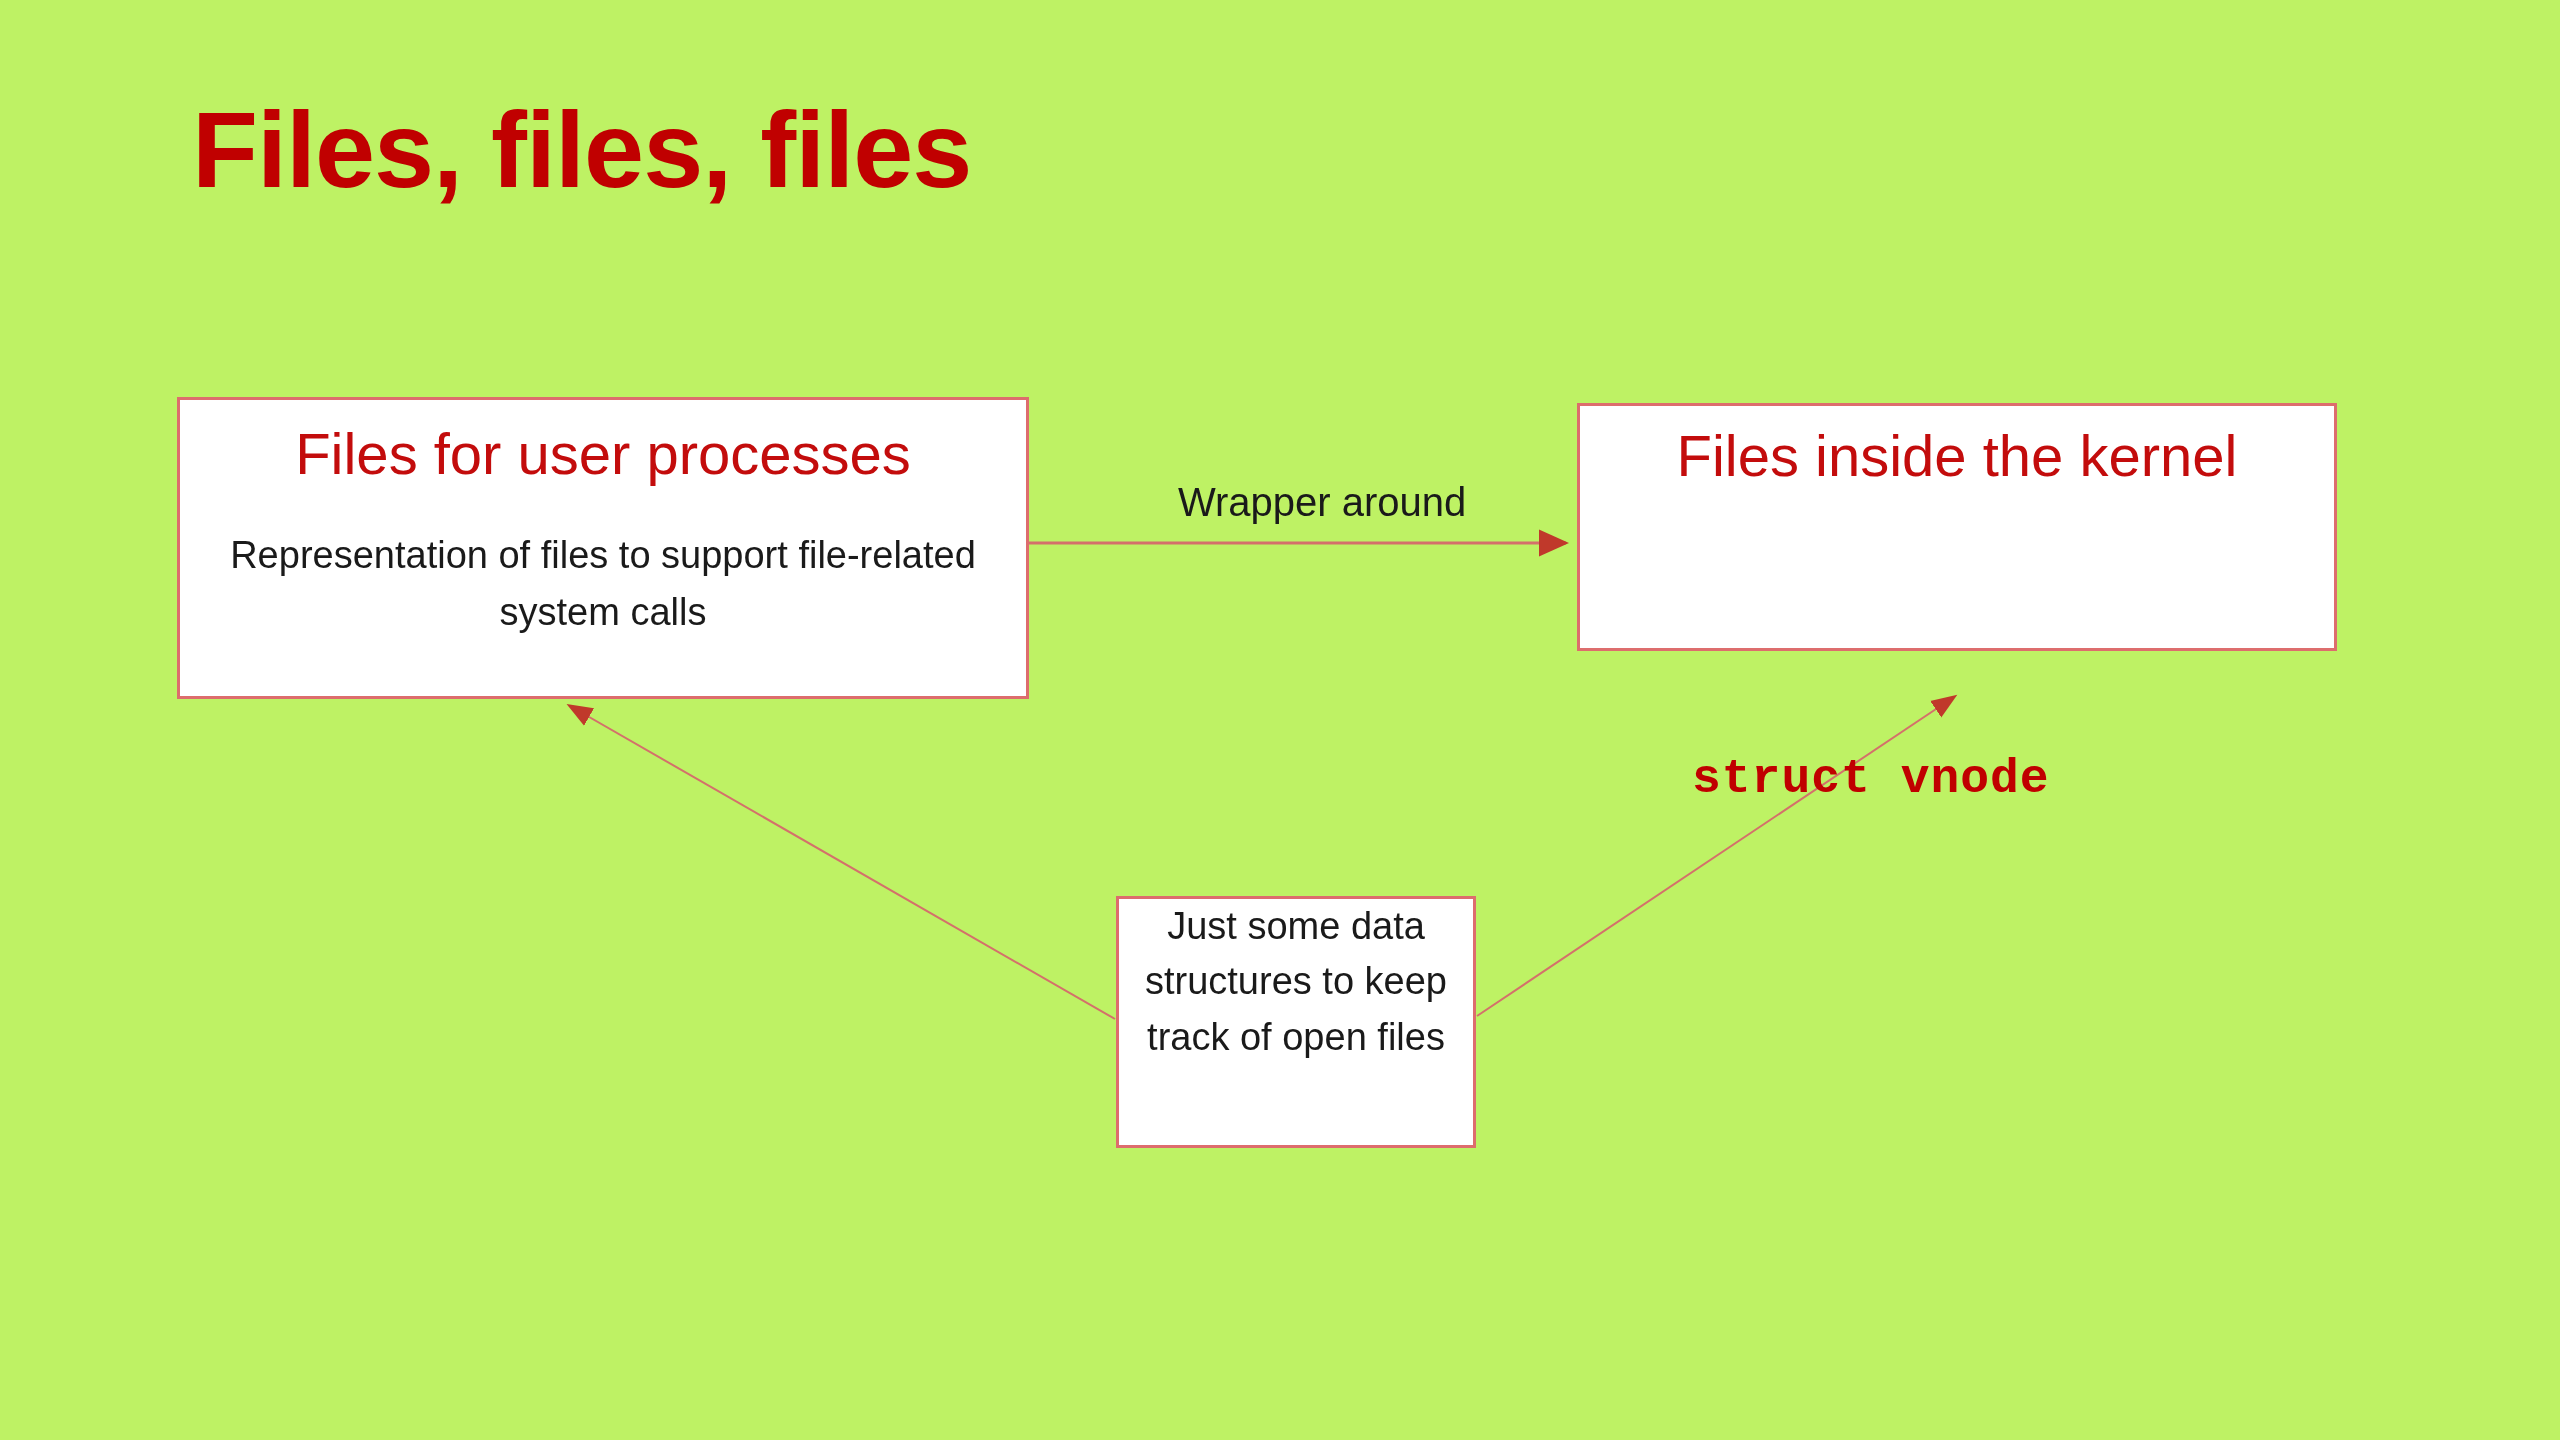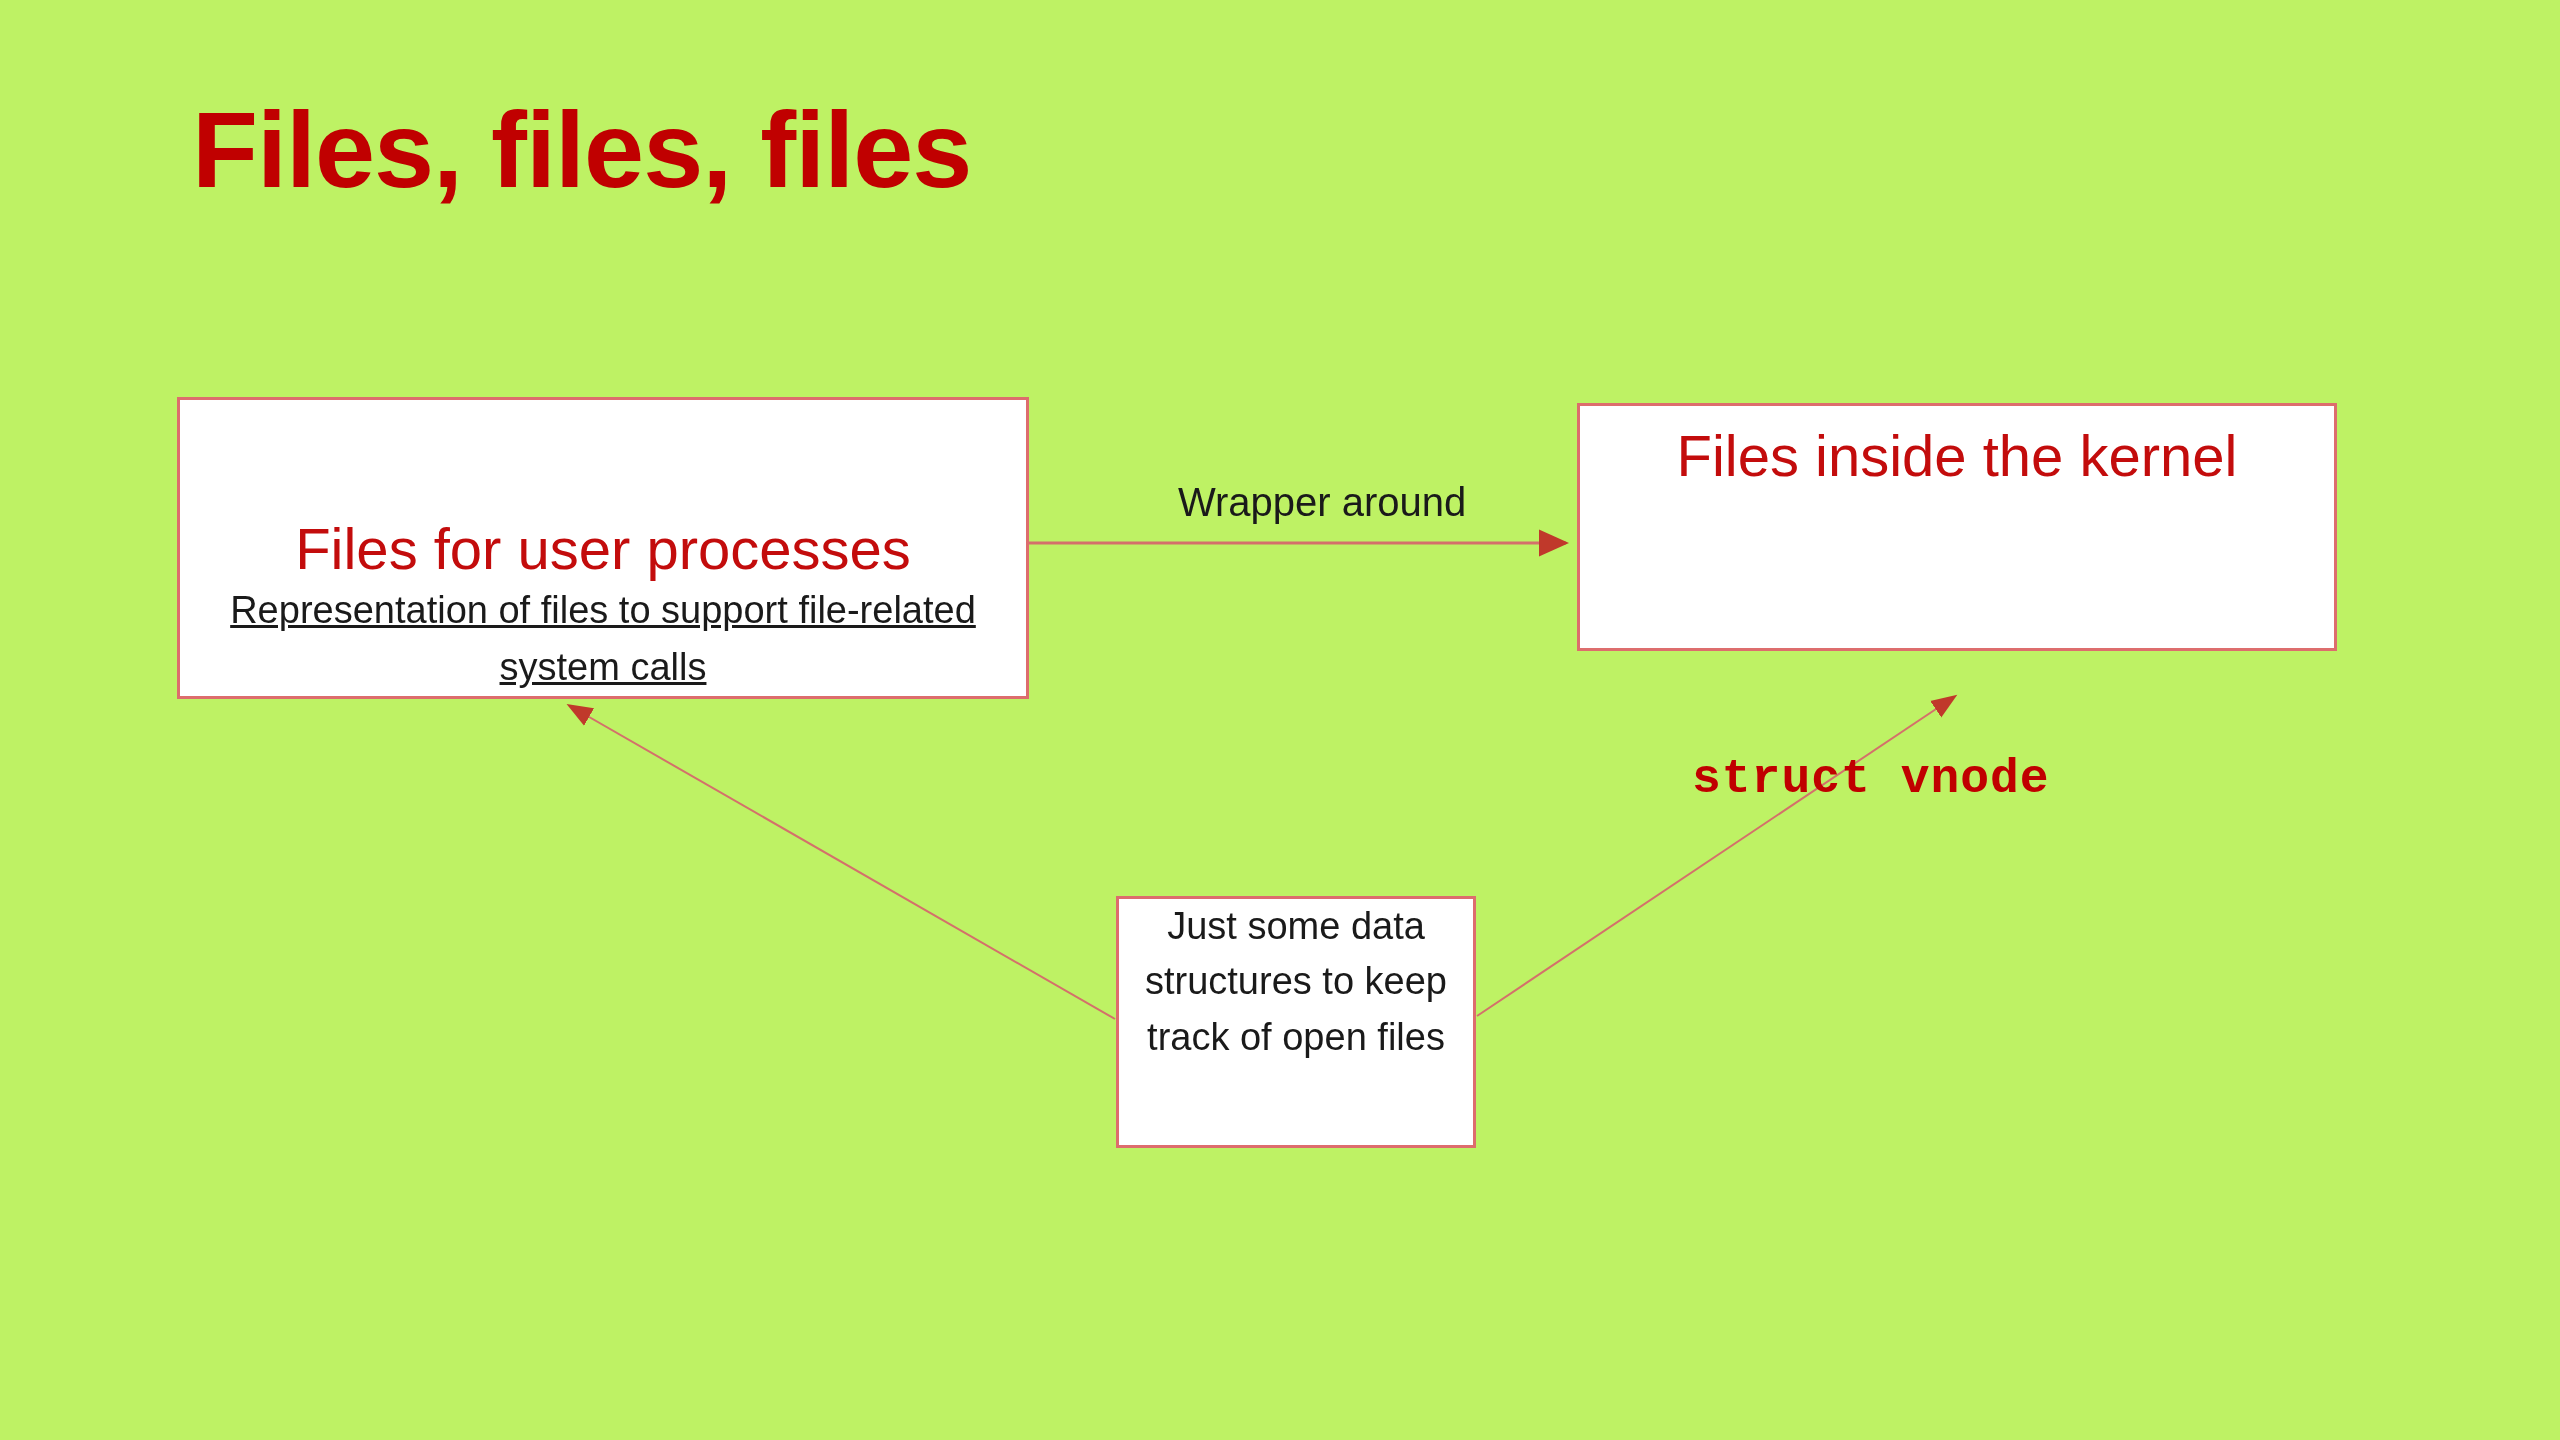--- a/index.html
+++ b/index.html
@@ -59,29 +59,28 @@
     line-height: 1.5;
     text-align: center;
   }
 
   
   #box-user {
     left: 177px;
     top: 397px;
     width: 852px;
     height: 302px;
-    justify-content: flex-end;
   }
   #box-user .box-heading {
     margin-top: 22px;
     width: 100%;
   }
   #box-user .box-body {
+    margin-top: 40px;
     width: 780px;
-    text-decoration: underline;
   }
 
   
   #box-kernel {
     left: 1577px;
     top: 403px;
     width: 760px;
     height: 248px;
   }
   #box-kernel .box-heading {

